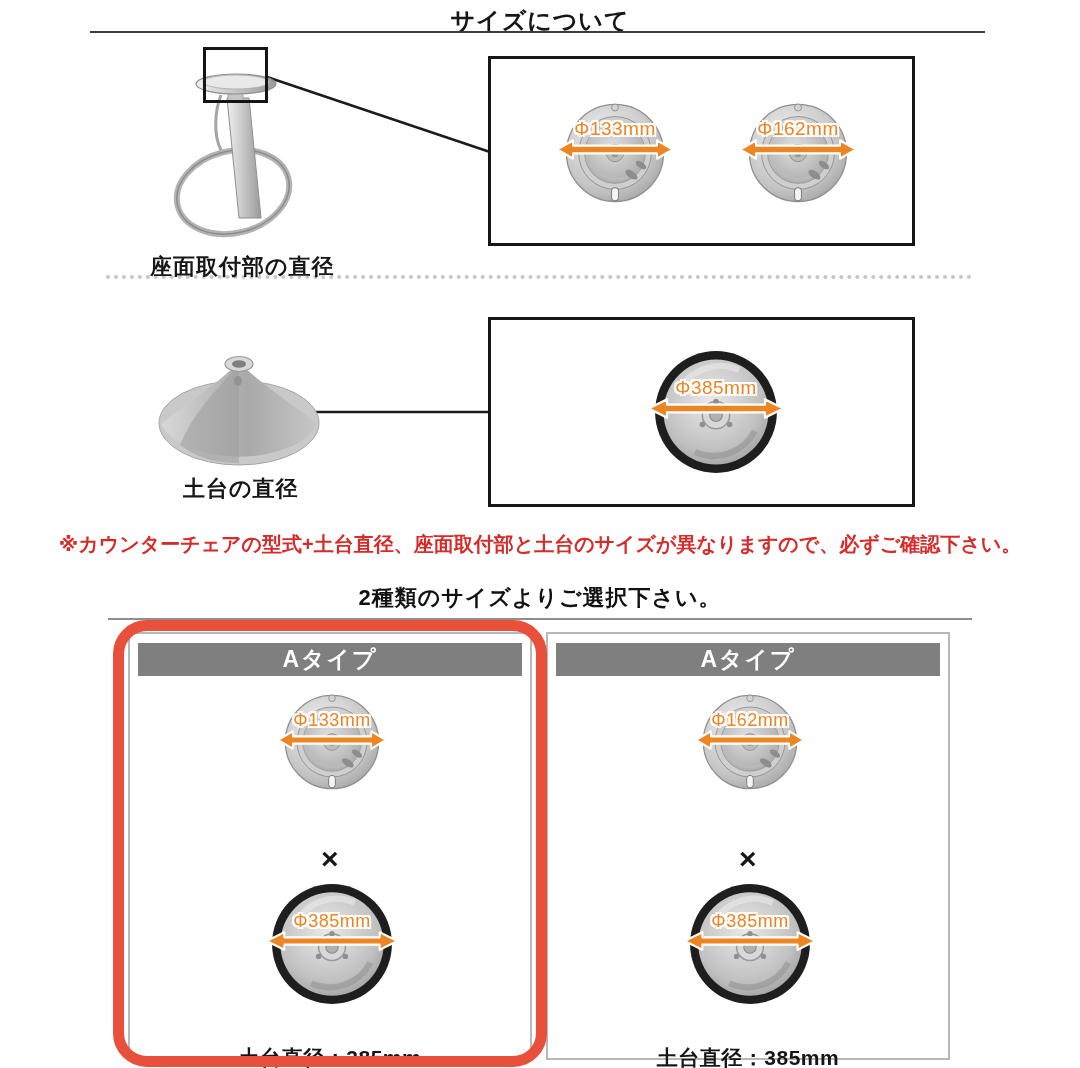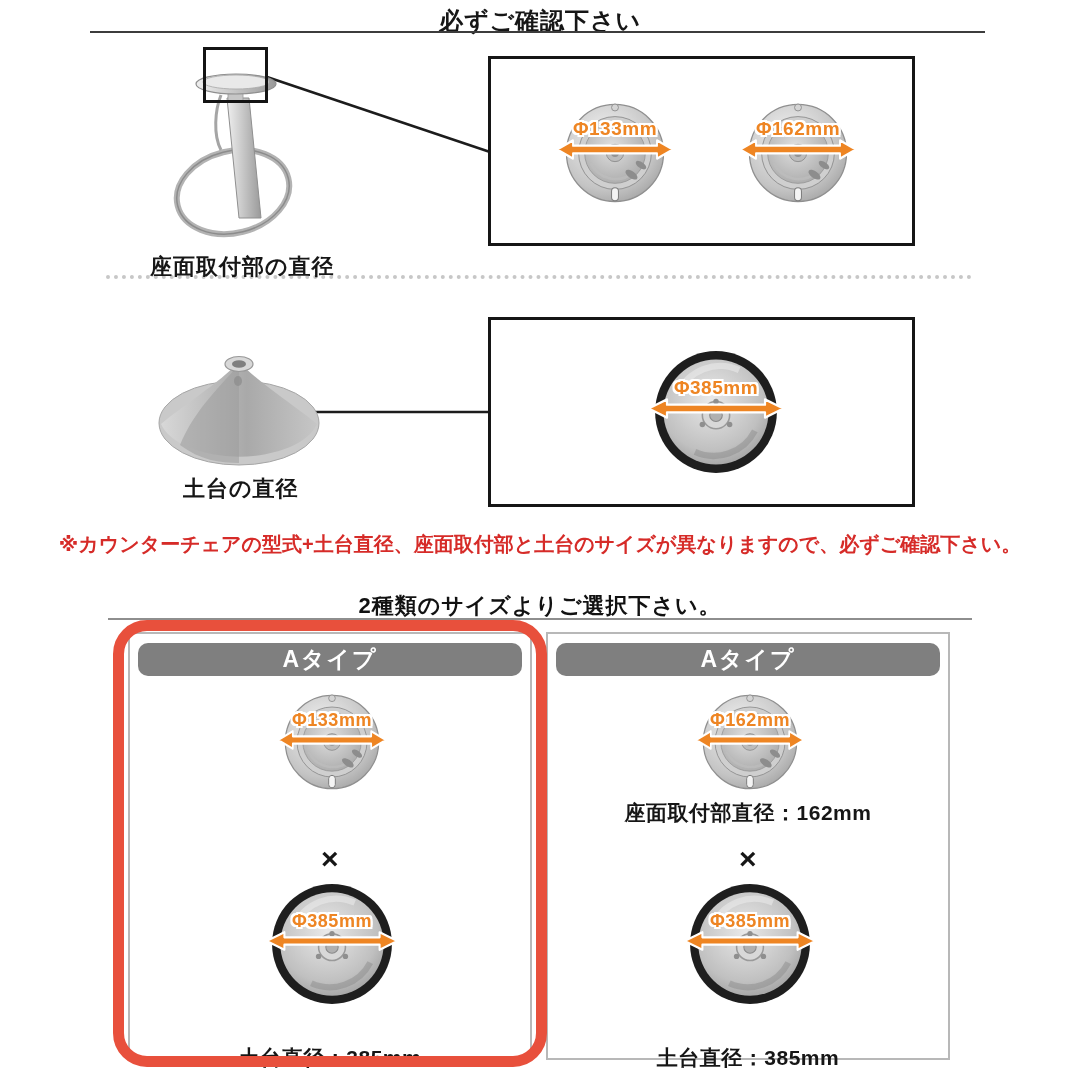--- a/index.html
+++ b/index.html
@@ -30,44 +30,44 @@
   .section-caption {
     position:absolute; font-size:22px; font-weight:700; color:#161616; z-index:2;
     letter-spacing:1px;
   }
   .warning {
     left:0; top:531px; width:100%; text-align:center;
     font-size:20px; font-weight:700; z-index:2;
   }
   .select-heading {
     left:0; top:583px; width:100%; text-align:center;
-    font-size:22px; font-weight:700; color:#111; letter-spacing:1px; z-index:2;margin-top:8px;
+    font-size:22px; font-weight:700; color:#111; letter-spacing:1px; z-index:2;
   }
   .type-card {
     position:absolute; top:632px; width:404px; height:428px;
     border:2px solid #b8b8b8; background:#fff; z-index:2;
   }
   .type-card.a { left:128px; }
   .type-card.b { left:546px; }
   .type-header {
     position:absolute; left:8px; right:8px; top:9px; height:33px;
     color:#ffffff; font-size:23px; font-weight:700;
-    text-align:center; line-height:33px; letter-spacing:2px;border-radius:10px;
+    text-align:center; line-height:33px; letter-spacing:2px;
   }
   .highlight-ring {
     position:absolute; left:113px; top:620px; width:434px; height:447px;
     border:11px solid #e8503c; border-radius:34px; z-index:6; background:transparent;
   }
   .disc { position:absolute; }
   .dim {
     position:absolute; display:flex; flex-direction:column; align-items:center;
     z-index:3; pointer-events:none;
   }
   .dim-label {
-    font-weight:700; font-size:19px; letter-spacing:0.5px; line-height:20px;
+    font-weight:400; font-size:19px; letter-spacing:0.5px; line-height:20px;
     text-shadow:
       -2px -2px 0 #fff, 2px -2px 0 #fff, -2px 2px 0 #fff, 2px 2px 0 #fff,
       -2px 0 0 #fff, 2px 0 0 #fff, 0 -2px 0 #fff, 0 2px 0 #fff;
     margin-bottom:-1px;
   }
   .dim-label.small { font-size:18px; }
   .card-caption {
     position:absolute; left:0; width:100%; text-align:center;
     font-size:21px; font-weight:700; color:#161616; letter-spacing:0.5px;
   }
@@ -129,21 +129,21 @@
         <path d="M97,78 A44,44 0 0 1 40,98" stroke="#878787" stroke-width="6" fill="none" opacity="0.45"></path>
         <circle cx="60" cy="63" r="13" fill="#d8d8d8" stroke="#9a9a9a" stroke-width="1.5"></circle>
         <circle cx="60" cy="63" r="6" fill="#b0b0b0" stroke="#8a8a8a" stroke-width="1"></circle>
         <circle cx="47" cy="72" r="2.6" fill="#8f8f8f"></circle>
         <circle cx="73" cy="72" r="2.6" fill="#8f8f8f"></circle>
         <circle cx="60" cy="50" r="2.6" fill="#8f8f8f"></circle>
       </symbol>
     </defs>
   </svg>
 
-  <div class="abs page-title">必ずご確認下さい</div>
+  <div class="abs page-title">サイズについて</div>
   <div class="abs title-rule"></div>
 
   <svg class="connector-layer" width="1080" height="1068" viewBox="0 0 1080 1068">
     <line x1="267" y1="77" x2="490" y2="152" stroke="#1c1c1c" stroke-width="2.5"></line>
     <line x1="272" y1="412" x2="490" y2="412" stroke="#1c1c1c" stroke-width="2.5"></line>
   </svg>
 
   <svg class="illus" style="left:155px; top:40px;" width="245" height="200" viewBox="0 0 245 200">
     <ellipse cx="78" cy="152" rx="57" ry="41" fill="none" stroke="#b3b3b3" stroke-width="6" transform="rotate(-14 78 152)"></ellipse>
     <ellipse cx="78" cy="152" rx="57" ry="41" fill="none" stroke="#8c8c8c" stroke-width="1.5" transform="rotate(-14 78 152)"></ellipse>
@@ -234,21 +234,20 @@
     <div class="type-header" style="background:#7f7f7f;">Aタイプ</div>
     <svg class="disc" style="left:152px; top:58px;" width="100" height="100">
         <use href="#flangeDisc"></use>
       </svg>
     <div class="dim" style="left:146px; top:76px; width:112px;">
       <div class="dim-label small" style="color: rgb(238, 133, 35);">Φ162mm</div>
       <svg width="112" height="22" viewBox="0 0 160 24" preserveAspectRatio="none">
         <path d="M3,12 L24,2.5 L24,8 L136,8 L136,2.5 L157,12 L136,21.5 L136,16 L24,16 L24,21.5 Z" fill="#ee8523" stroke="#ffffff" stroke-width="2.5" stroke-linejoin="round"></path>
       </svg>
     </div>
-    <div class="card-caption seat-caption">座面取付部直径：162mm</div>
     <div class="card-caption multiply">×</div>
     <svg class="disc" style="left:140px; top:248px;" width="124" height="124">
         <use href="#baseDisc"></use>
       </svg>
     <div class="dim" style="left:134px; top:277px; width:136px;">
       <div class="dim-label small" style="color: rgb(238, 133, 35);">Φ385mm</div>
       <svg width="136" height="22" viewBox="0 0 160 24" preserveAspectRatio="none">
         <path d="M3,12 L24,2.5 L24,8 L136,8 L136,2.5 L157,12 L136,21.5 L136,16 L24,16 L24,21.5 Z" fill="#ee8523" stroke="#ffffff" stroke-width="2.5" stroke-linejoin="round"></path>
       </svg>
     </div>

